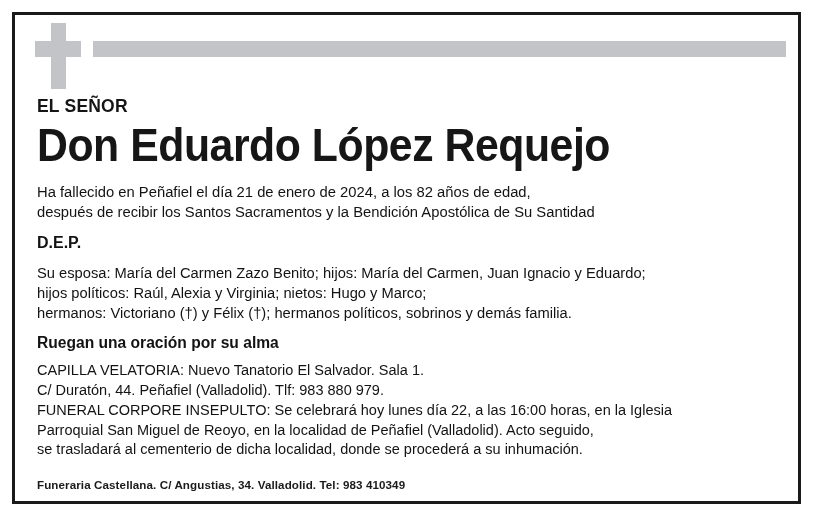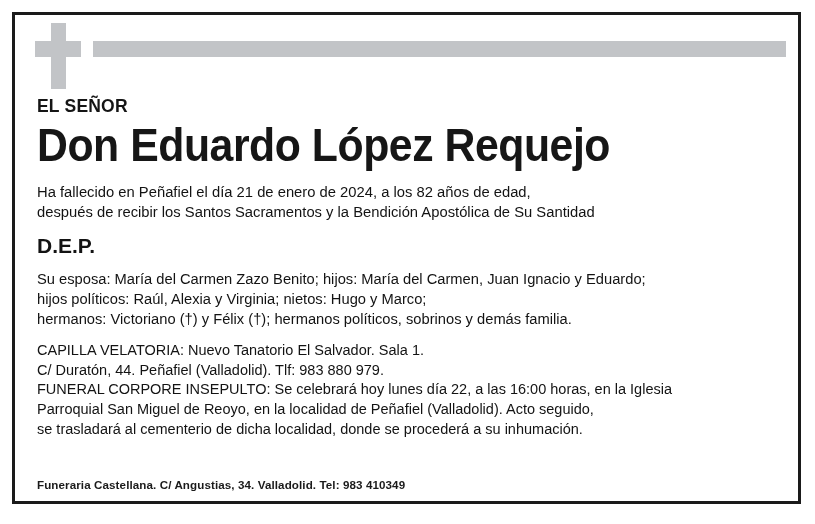--- a/index.html
+++ b/index.html
@@ -112,21 +112,21 @@
     line-height: 1.28;
     color: #131313;
     margin: 0 0 12px 0;
     transform: scaleX(0.96);
     transform-origin: left center;
   }
   .death-info .line { white-space: nowrap; display: block; }
 
   .dep {
     font-weight: bold;
-    font-size: 21px;
+    font-size: 16px;
     color: #131313;
     margin: 0 0 12px 0;
     line-height: 1.1;
   }
 
   .survivors {
     font-size: 15.4px;
     line-height: 1.3;
     color: #131313;
     margin: 0 0 11px 0;
@@ -194,20 +194,21 @@
       </div>
 
       <p class="dep">D.E.P.</p>
 
       <div class="survivors">
         <span class="line">Su esposa: María del Carmen Zazo Benito; hijos: María del Carmen, Juan Ignacio y Eduardo;</span>
         <span class="line">hijos políticos: Raúl, Alexia y Virginia; nietos: Hugo y Marco;</span>
         <span class="line">hermanos: Victoriano (†) y Félix (†); hermanos políticos, sobrinos y demás familia.</span>
       </div>
 
+      <p class="prayer">Ruegan una oración por su alma</p>
 
       <div class="service-details">
         <span class="line">CAPILLA VELATORIA: Nuevo Tanatorio El Salvador. Sala 1.</span>
         <span class="line">C/ Duratón, 44. Peñafiel (Valladolid). Tlf:  983 880 979.</span>
         <span class="line">FUNERAL CORPORE INSEPULTO: Se celebrará hoy lunes día 22, a las 16:00 horas, en la Iglesia</span>
         <span class="line">Parroquial San Miguel de Reoyo, en la localidad de Peñafiel (Valladolid). Acto seguido,</span>
         <span class="line">se trasladará al cementerio de dicha localidad, donde se procederá a su inhumación.</span>
       </div>
 
     </div>

